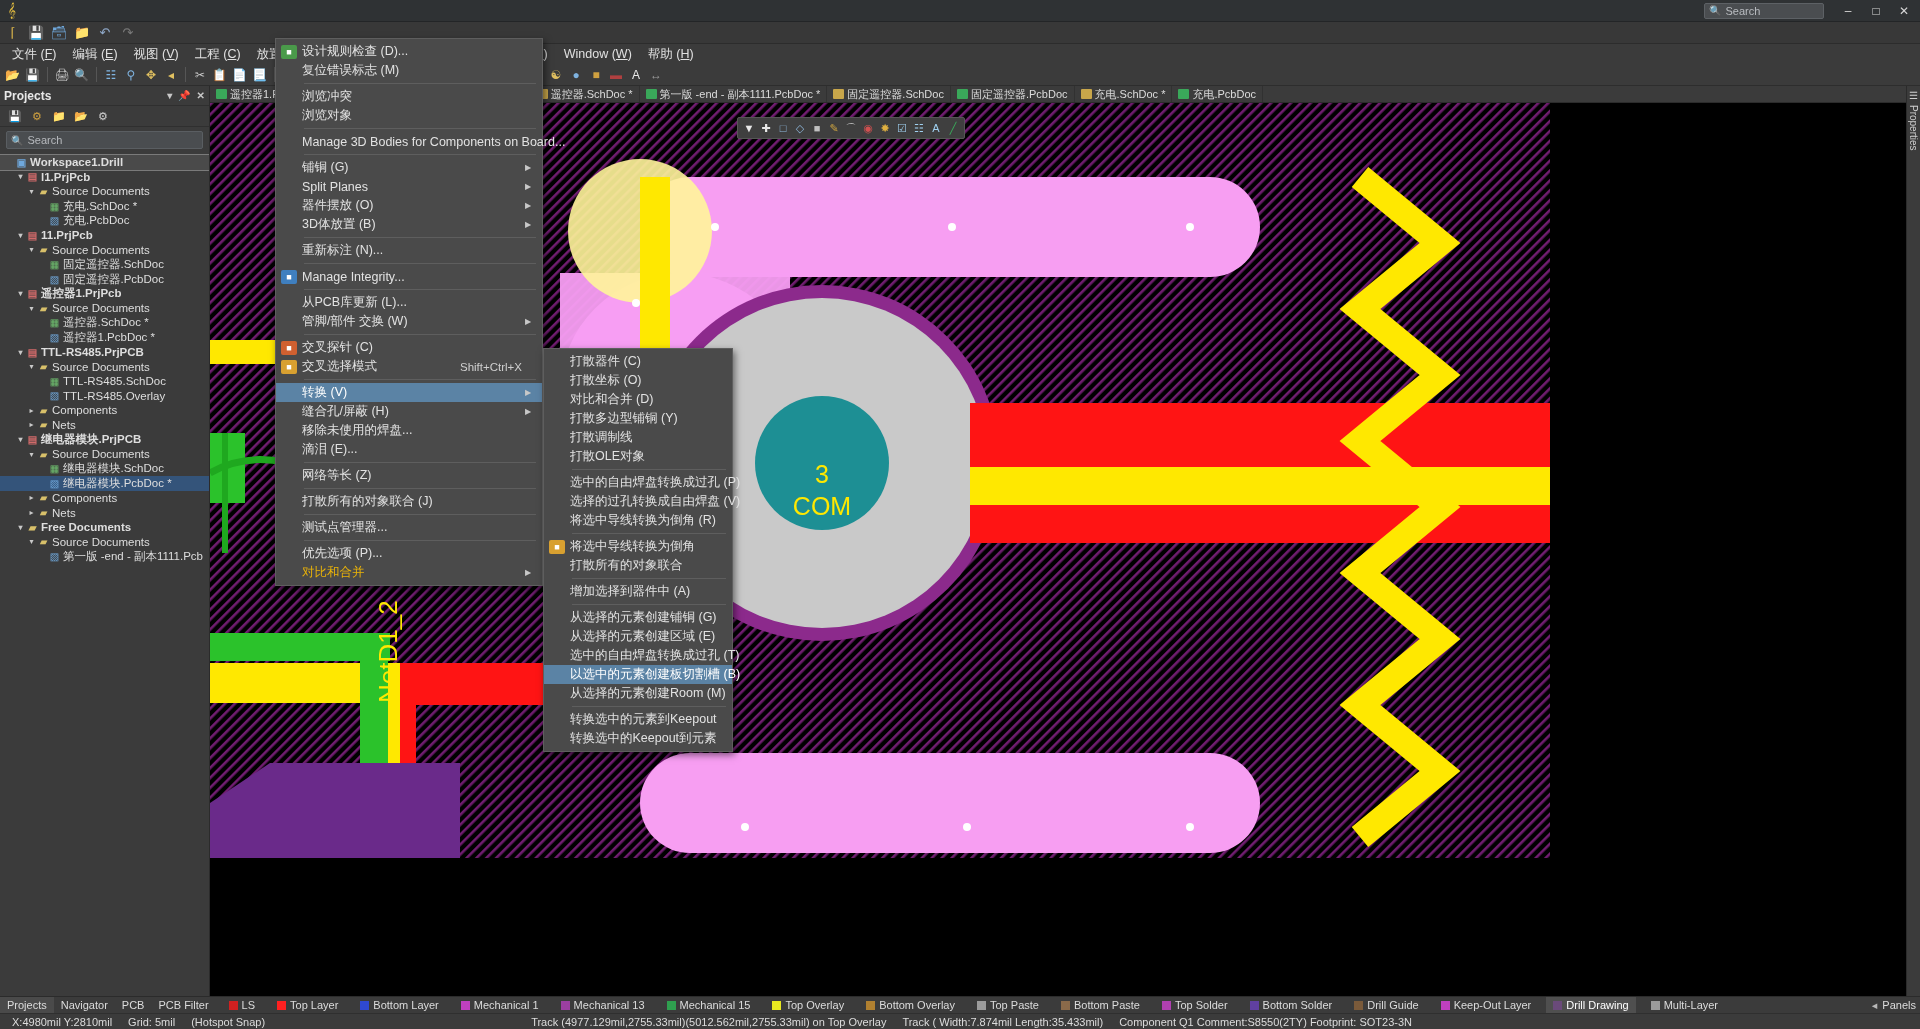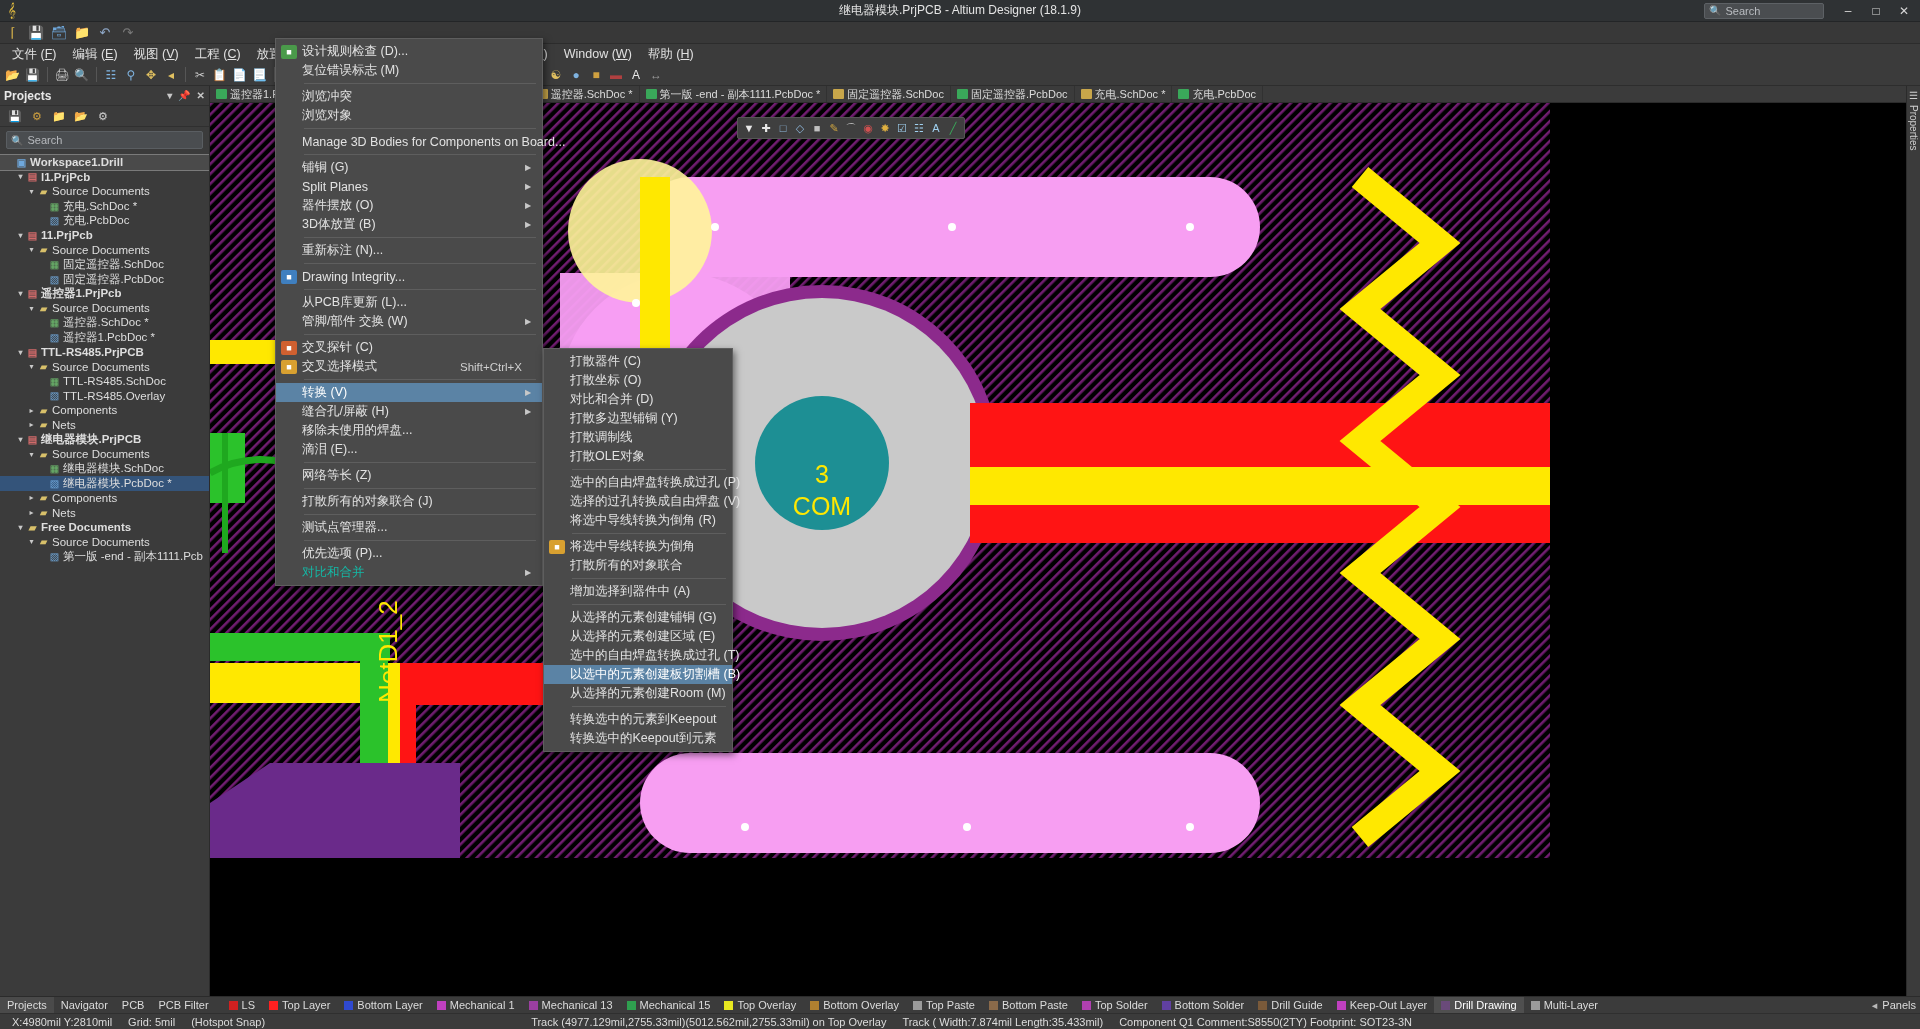--- a/index.html
+++ b/index.html
@@ -97,21 +97,21 @@
   .rightstrip { width:14px; background:#3b3b3b; border-left:1px solid #2b2b2b;
                 flex:0 0 14px; display:flex; flex-direction:column; align-items:center; padding-top:4px; }
   .vtext { writing-mode:vertical-rl; font-size:10px; color:#d0d0d0; margin-top:4px; letter-spacing:0px;}
 
   
   .layerbar { height:17px; background:#3b3b3b; display:flex; align-items:center; gap:0;
               flex:0 0 17px; font-size:11px; border-top:1px solid #2b2b2b; }
   .lmenu { display:flex; align-items:center; gap:0; }
   .lmenu .lm { padding:0 7px; height:17px; display:flex; align-items:center; color:#dcdcdc; }
   .lmenu .lm.active { background:#4a4a4a; }
-  .ltabs { display:flex; align-items:center; gap:0; margin-left:6px; }
+  .ltabs { display:flex; align-items:center; gap:8px; margin-left:6px; }
   .ltab { display:flex; align-items:center; gap:4px; padding:0 7px; height:17px; color:#dcdcdc; white-space:nowrap;}
   .ltab.active { background:#4f4f4f; color:#fff; }
   .swatch { width:9px; height:9px; display:inline-block; }
   .layerbar .right { margin-left:auto; display:flex; gap:5px; padding-right:4px; }
 
   
   .statusbar { height:16px; background:#3b3b3b; display:flex; align-items:center;
                font-size:11px; color:#dcdcdc; flex:0 0 16px; border-top:1px solid #2f2f2f;
                padding-left:4px; gap:0; }
   .statusbar .seg { padding:0 8px; white-space:nowrap; }
@@ -120,35 +120,34 @@
   .menu {
     position:absolute; background:#4a4a4a; border:1px solid #5e5e5e; z-index:60;
     box-shadow:2px 3px 7px rgba(0,0,0,.5); padding:3px 0; font-size:12.5px;
   }
   .menu .row { display:flex; align-items:center; height:19px; padding:0 8px 0 0; color:#e2e2e2; white-space:nowrap;}
   .menu .row.hl { background:#5b83a5; color:#fff; }
   .menu .row .gut { width:26px; display:flex; align-items:center; justify-content:center; flex:0 0 26px; }
   .menu .row .lbl { flex:1 1 auto; padding-right:18px; }
   .menu .row .acc { color:#cfcfcf; font-size:11.5px; padding-left:14px; }
   .menu .row .arrow { width:12px; text-align:center; font-size:8px; color:#c8c8c8; }
-  .menu .row.disabled .lbl { color:#14b8a6; }
+  .menu .row.disabled .lbl { color:#eab308; }
   .menu .sep { height:1px; background:#5e5e5e; margin:3px 6px 3px 28px; }
   .mi-ico { width:16px; height:14px; border-radius:2px; display:inline-flex;
             align-items:center; justify-content:center; font-size:9px; }
 </style>
 </head>
 <body>
 
 <div class="app">
 
   <div class="titlebar">
     <div class="title-left">
       <span class="ico" style="color:#e8c040;font-size:14px;width:16px;text-align:center;">𝄞</span>
     </div>
-    <div class="title-center">继电器模块.PrjPCB - Altium Designer (18.1.9)</div>
     <div class="title-right">
       <div class="searchbox">
         <span style="font-size:10px;">🔍</span>
         <span>Search</span>
       </div>
       <div class="winbtn">–</div>
       <div class="winbtn">□</div>
       <div class="winbtn close">✕</div>
     </div>
   </div>
@@ -658,21 +657,21 @@
       <div class="row">
         <span class="gut"></span>
         <span class="lbl">重新标注 (N)...</span>
         <span class="arrow"></span>
       </div>
       <div class="sep"></div>
       <div class="row">
         <span class="gut">
           <span class="mi-ico" style="background:#3f7fbf;color:#fff;">■</span>
         </span>
-        <span class="lbl">Drawing Integrity...</span>
+        <span class="lbl">Manage Integrity...</span>
         <span class="arrow"></span>
       </div>
       <div class="sep"></div>
       <div class="row">
         <span class="gut"></span>
         <span class="lbl">从PCB库更新 (L)...</span>
         <span class="arrow"></span>
       </div>
       <div class="row">
         <span class="gut"></span>

